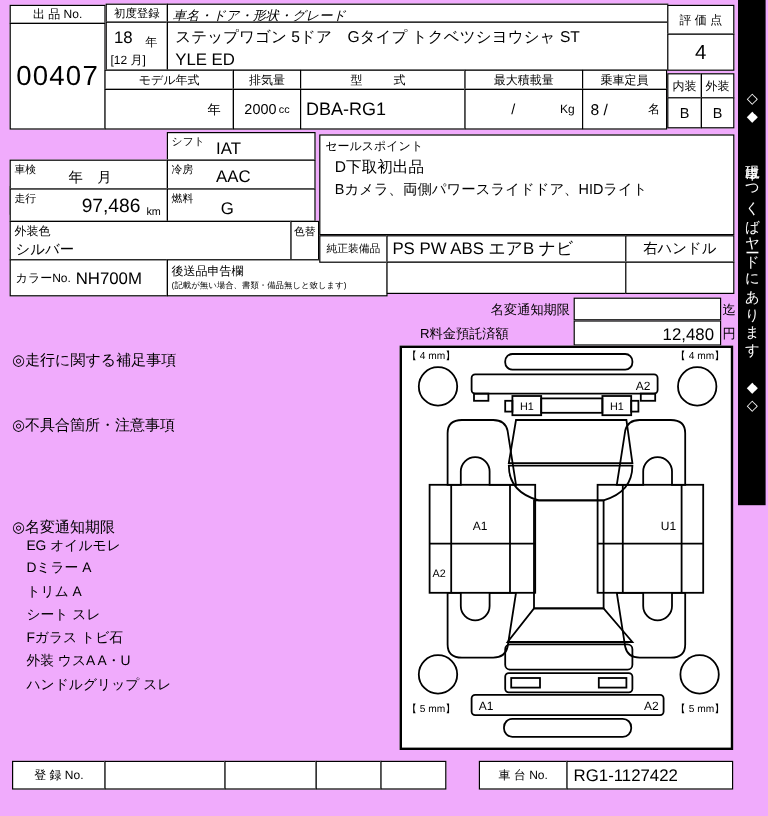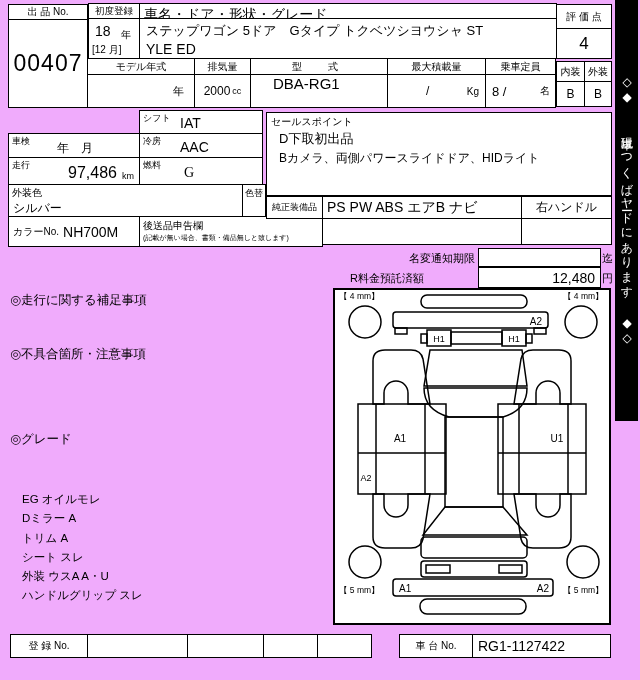--- a/index.html
+++ b/index.html
@@ -22,41 +22,41 @@
   <div class="bx ctr" style="left:8px;top:19px;width:80px;height:89px;font-size:23px;letter-spacing:1px;">00407</div>
 
   <div class="bx ctr" style="left:88px;top:3px;width:52px;height:16px;font-size:9.5px;">初度登録</div>
   <div class="bx" style="left:88px;top:18px;width:52px;height:41px;">
     <span class="abs nowrap" style="left:6px;top:4px;font-size:14px;">18</span>
     <span class="abs nowrap" style="left:32px;top:9px;font-size:10px;">年</span>
     <span class="abs nowrap" style="left:3px;top:24px;font-size:10px;">[12 月]</span>
   </div>
 
   <div class="bx" style="left:139px;top:3px;width:418px;height:16px;">
-    <span class="abs nowrap" style="left:4px;top:2px;font-size:14px;">車名・ドア・形状・グレード</span>
+    <span class="abs nowrap" style="left:4px;top:2px;font-size:11px;font-style:italic;">車名・ドア・形状・グレード</span>
   </div>
   <div class="bx" style="left:139px;top:18px;width:418px;height:41px;">
     <span class="abs nowrap" style="left:6px;top:3px;font-size:13px;">ステップワゴン 5ドア　Gタイプ トクベツシヨウシャ ST</span>
     <span class="abs nowrap" style="left:6px;top:22px;font-size:14px;">YLE ED</span>
   </div>
 
   <div class="bx ctr" style="left:87px;top:58px;width:108px;height:17px;font-size:10px;">モデル年式</div>
   <div class="bx ctr" style="left:194px;top:58px;width:57px;height:17px;font-size:10px;">排気量</div>
   <div class="bx ctr" style="left:250px;top:58px;width:138px;height:17px;font-size:10px;letter-spacing:8px;">型　式</div>
   <div class="bx ctr" style="left:387px;top:58px;width:99px;height:17px;font-size:10px;">最大積載量</div>
   <div class="bx ctr" style="left:485px;top:58px;width:71px;height:17px;font-size:10px;">乗車定員</div>
 
   <div class="bx" style="left:87px;top:74px;width:108px;height:34px;display:flex;align-items:center;justify-content:flex-end;padding-right:10px;font-size:11px;">
       <span>年</span>
     </div>
   <div class="bx" style="left:194px;top:74px;width:57px;height:34px;display:flex;align-items:center;justify-content:center;gap:2px;">
     <span style="font-size:12px;">2000</span>
     <span style="font-size:9px;">cc</span>
   </div>
-  <div class="bx" style="left:250px;top:74px;width:138px;height:34px;display:flex;align-items:flex-start;padding-left:22px;font-size:15px;">
+  <div class="bx" style="left:250px;top:74px;width:138px;height:34px;display:flex;align-items:center;padding-left:4px;font-size:15px;">
       <span>DBA-RG1</span>
     </div>
   <div class="bx" style="left:387px;top:74px;width:99px;height:34px;display:flex;align-items:center;justify-content:space-between;padding:0 6px 0 38px;">
     <span style="font-size:12px;">/</span>
     <span style="font-size:10px;">Kg</span>
   </div>
   <div class="bx" style="left:485px;top:74px;width:71px;height:34px;display:flex;align-items:center;justify-content:space-between;padding:0 5px 0 6px;">
     <span style="font-size:13px;">8 /</span>
     <span style="font-size:10px;">名</span>
   </div>
@@ -83,21 +83,21 @@
   <div class="bx" style="left:139px;top:133px;width:124px;height:25px;">
     <span class="cl">冷房</span>
     <span class="abs nowrap" style="left:40px;top:5px;font-size:14px;">AAC</span>
   </div>
 
   <div class="bx" style="left:8px;top:157px;width:132px;height:28px;">
     <span class="cl">走行</span>
     <span class="abs nowrap" style="right:22px;top:6px;font-size:16px;">97,486</span>
     <span class="abs nowrap" style="right:5px;top:13px;font-size:9px;">km</span>
   </div>
-  <div class="bx" style="left:139px;top:157px;width:124px;height:28px;font-family:Liberation Serif, serif;">
+  <div class="bx" style="left:139px;top:157px;width:124px;height:28px;">
     <span class="cl">燃料</span>
     <span class="abs nowrap" style="left:44px;top:7px;font-size:14px;">G</span>
   </div>
 
   <div class="bx" style="left:8px;top:184px;width:235px;height:33px;">
     <span class="cl" style="font-size:10px;">外装色</span>
     <span class="abs nowrap" style="left:4px;top:15px;font-size:12px;">シルバー</span>
   </div>
   <div class="bx" style="left:242px;top:184px;width:24px;height:33px;">
     <span class="abs nowrap" style="left:2px;top:2px;font-size:9px;">色替</span>
@@ -133,26 +133,27 @@
   <div class="abs nowrap" style="left:602px;top:251px;font-size:11px;">迄</div>
 
   <div class="abs nowrap" style="left:350px;top:271px;width:125px;text-align:left;font-size:11px;">R料金預託済額</div>
   <div class="bx" style="left:478px;top:267px;width:123px;height:21px;display:flex;align-items:center;justify-content:flex-end;padding-right:5px;font-size:14px;">
       <span>12,480</span>
     </div>
   <div class="abs nowrap" style="left:602px;top:271px;font-size:11px;">円</div>
 
   <div class="abs nowrap" style="left:10px;top:292px;font-size:12.5px;">◎走行に関する補足事項</div>
   <div class="abs nowrap" style="left:10px;top:346px;font-size:12.5px;">◎不具合箇所・注意事項</div>
-  <div class="abs nowrap" style="left:10px;top:431px;font-size:12.5px;">◎グレード</div>
-  <div class="abs" style="left:22px;top:446px;font-size:11.5px;line-height:19.3px;margin-top:44px;">
+  <div class="abs nowrap" style="left:10px;top:431px;font-size:12.5px;">◎名変通知期限</div>
+  <div class="abs" style="left:22px;top:446px;font-size:11.5px;line-height:19.3px;">
     <div>EG オイルモレ</div>
     <div>Dミラー A</div>
     <div>トリム A</div>
     <div>シート スレ</div>
+    <div>Fガラス トビ石</div>
     <div>外装 ウスA A・U</div>
     <div>ハンドルグリップ スレ</div>
   </div>
 
   <div class="bx b2" style="left:333px;top:288px;width:278px;height:337px;">
     <svg width="274" height="333" viewBox="0 0 274 333">
       <g fill="none" stroke="#000" stroke-width="1.5">
 
         <circle cx="30" cy="32" r="16"></circle>
         <circle cx="246" cy="32" r="16"></circle>

